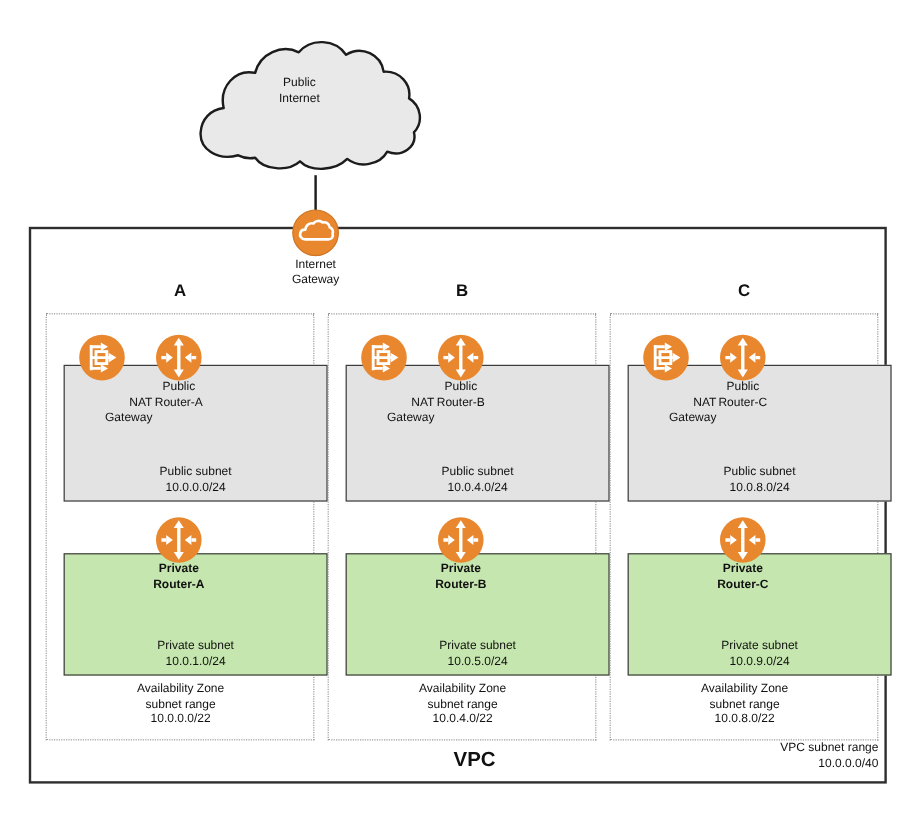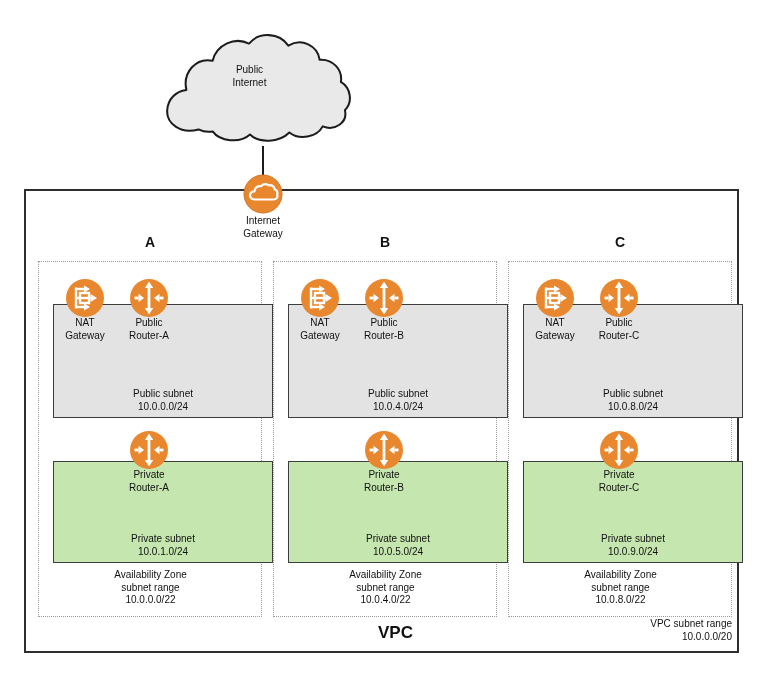--- a/index.html
+++ b/index.html
@@ -31,23 +31,23 @@
   .zone-header { position: absolute; top: 0; left: 0; right: 0; text-align: center; font-weight: bold; font-size: 14px; }
   .zone-box { position: absolute; top: 27px; left: 0; width: 222px; height: 354px; border: 1px dotted #9b9b9b; }
   .subnet { position: absolute; left: 14px; width: 192px; border: 1.5px solid #3d3d3d; box-sizing: content-box; padding-left: 26px; }
   .subnet.public { top: 42px; height: 112px; background: #E3E3E3; }
   .subnet.private { top: 199px; height: 100px; background: #C5E6AE; }
   .subnet-label { position: absolute; bottom: 4px; left: 0; right: 0; }
   .icon { position: absolute; width: 40px; height: 40px; }
   .nat-icon { left: 26px; top: 16px; }
   .pub-router-icon { left: 90px; top: 16px; }
   .priv-router-icon { left: 90px; top: 168px; }
-  .nat-label { left: 4px; top: 55px; width: 84px; }
+  .nat-label { left: 4px; top: 68px; width: 84px; text-align: right; }
   .pub-router-label { left: 68px; top: 55px; width: 84px; }
-  .priv-router-label { left: 68px; top: 207px; width: 84px; }
+  .priv-router-label { left: 68px; top: 207px; width: 84px; font-weight: bold; }
   .az-label { left: 14px; top: 307px; width: 195px; }
 </style>
 </head>
 <body>
 
 <div class="canvas">
 
   <svg class="abs cloud-svg" viewBox="0 0 205 124">
     <path d="M52 104 C 34 109 20 98 21 85 C 21.8 74 29 66.5 40 65 C 36 47 50 32.5 66 36 C 70 20 88 12 102 19 C 112 7 132 8 141 21 C 154 13 170 21 172 35 C 185 34 195 45 193 57 C 203 63 205 77 197 85 C 200 97 187 106 175 101 C 169 112 152 115 142 107 C 132 117 112 118 103 109 C 93 118 73 116 66 106 C 61 107 56 106 52 104 Z" fill="#E9E9E9" stroke="#1c1c1c" stroke-width="2" stroke-linejoin="round"></path>
   </svg>
@@ -240,15 +240,15 @@
       <div class="abs lbl priv-router-label">Private
 Router-C</div>
       <div class="abs lbl az-label">Availability Zone
 subnet range
 10.0.8.0/22</div>
     </div>
   </div>
 
   <div class="abs vpc-label">VPC</div>
   <div class="abs lbl vpc-range">VPC subnet range
-10.0.0.0/20</div>
+10.0.0.0/40</div>
 
 </div>
 
 </body></html>

